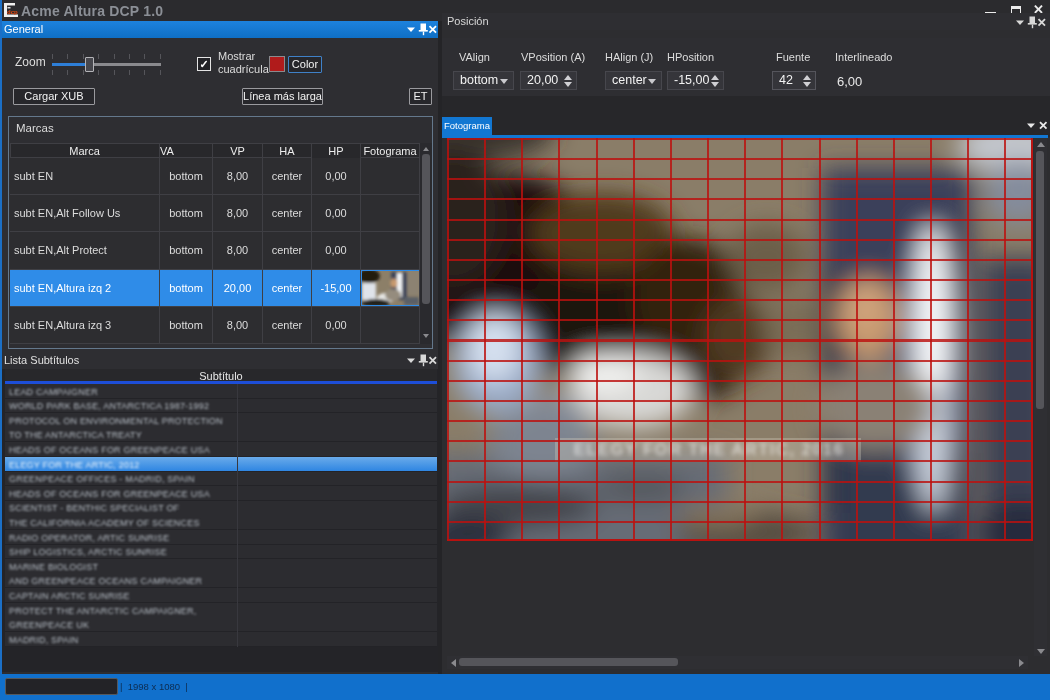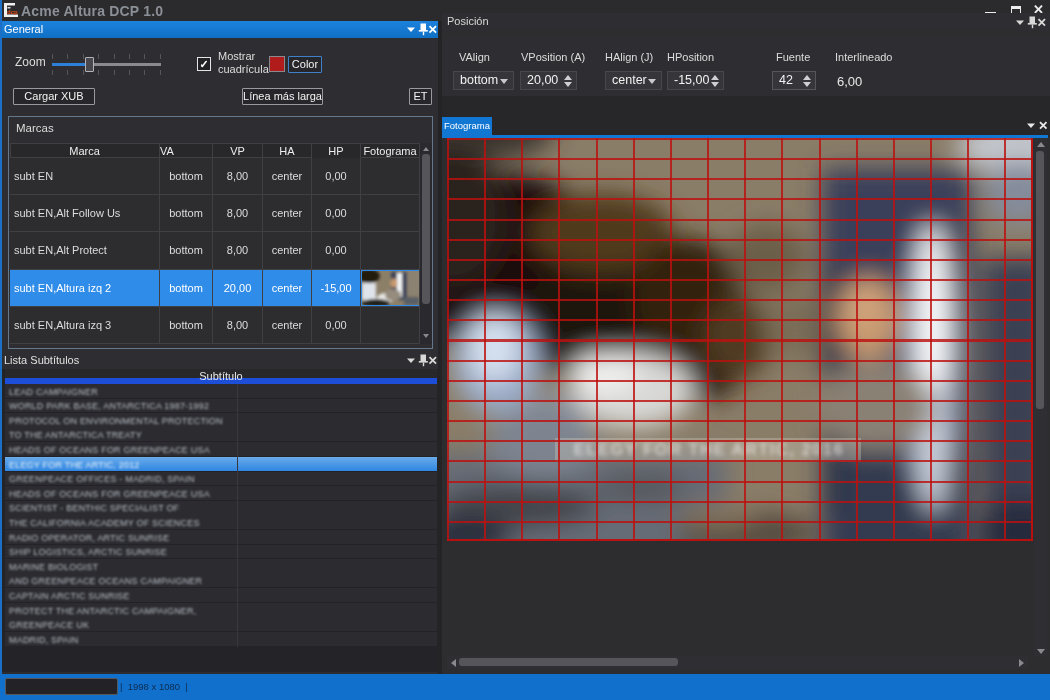--- a/index.html
+++ b/index.html
@@ -132,21 +132,21 @@
   <span style="position:absolute;left:4px;top:3px;font-size:11px;color:#e0e0e0">Lista Subtítulos</span>
   <svg width="32" height="13" class="abs" style="left:405px;top:3px">
       <path d="M2 4.5h8l-4 4.5z" fill="#d8d8d8"></path>
       <rect x="15.5" y="0.5" width="5.5" height="6.5" fill="#d8d8d8"></rect>
       <rect x="13.8" y="7" width="9" height="1.6" fill="#d8d8d8"></rect>
       <rect x="17.8" y="8.6" width="1.4" height="3.6" fill="#d8d8d8"></rect>
       <path d="M24.5 3.2l6.5 6.5M31 3.2l-6.5 6.5" stroke="#d8d8d8" stroke-width="1.8"></path>
     </svg>
 </div>
 <div class="abs" style="left:0;top:369px;width:438px;height:303px;background:#242428"></div>
-<div class="abs" style="left:5px;top:369px;width:432px;height:15px;background:#28282b;border-bottom:6px solid #1d4ed8;color:#e8e8e8;font-size:11px;text-align:center;line-height:15px">Subtítulo</div>
+<div class="abs" style="left:5px;top:369px;width:432px;height:15px;background:#28282b;border-bottom:3px solid #1d4ed8;color:#e8e8e8;font-size:11px;text-align:center;line-height:15px">Subtítulo</div>
 <div id="lista">
     <div class="abs" style="left:5px;top:384px;width:432px;height:14.6px;background:#2c2c30;border-bottom:1px solid #232327"></div>
     <div class="abs" style="left:237px;top:384px;width:1px;height:14.6px;background:#38383e"></div>
     <div class="abs" style="left:9px;top:386.5px;font-size:9px;color:#b8bfc7;filter:blur(0.8px);letter-spacing:0.2px;white-space:nowrap">LEAD CAMPAIGNER</div>
     <div class="abs" style="left:5px;top:398.6px;width:432px;height:14.6px;background:#2c2c30;border-bottom:1px solid #232327"></div>
     <div class="abs" style="left:237px;top:398.6px;width:1px;height:14.6px;background:#38383e"></div>
     <div class="abs" style="left:9px;top:401.1px;font-size:9px;color:#b8bfc7;filter:blur(0.8px);letter-spacing:0.2px;white-space:nowrap">WORLD PARK BASE, ANTARCTICA 1987-1992</div>
     <div class="abs" style="left:5px;top:413.20000000000005px;width:432px;height:29.2px;background:#2c2c30;border-bottom:1px solid #232327"></div>
     <div class="abs" style="left:237px;top:413.20000000000005px;width:1px;height:29.2px;background:#38383e"></div>
     <div class="abs" style="left:9px;top:415.70000000000005px;font-size:9px;color:#b8bfc7;filter:blur(0.8px);letter-spacing:0.2px;white-space:nowrap">PROTOCOL ON ENVIRONMENTAL PROTECTION</div>

